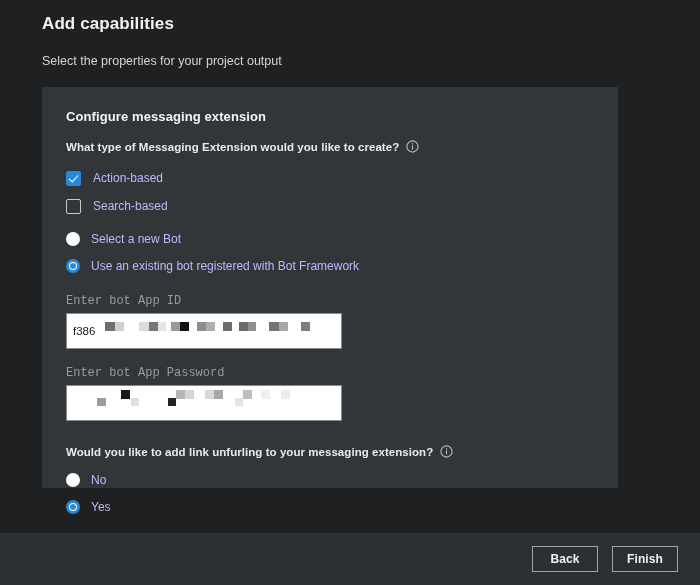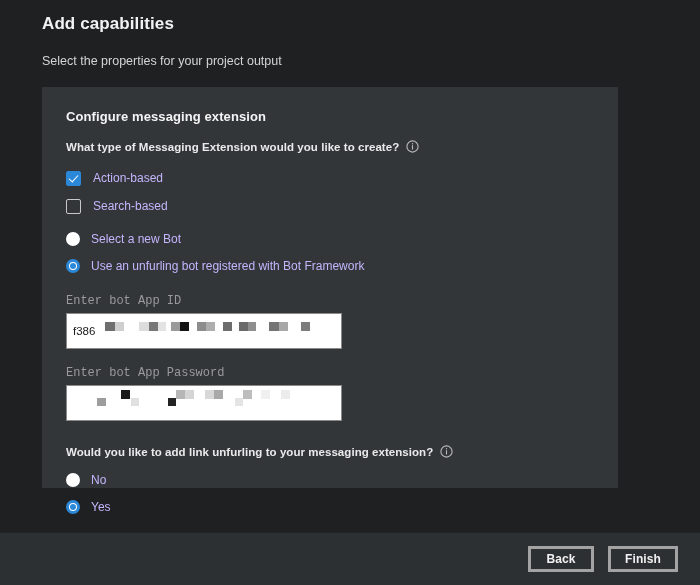--- a/index.html
+++ b/index.html
@@ -212,21 +212,21 @@
     align-items: center;
     justify-content: flex-end;
     padding-right: 22px;
     gap: 14px;
   }
 
   .btn {
     min-width: 66px;
     height: 26px;
     background: transparent;
-    border: 3px solid #a3a3a3;
+    border: 1px solid #a3a3a3;
     color: #f0f0f0;
     font-size: 12px;
     font-family: "Liberation Sans", sans-serif;
     font-weight: bold;
     padding: 0 14px;
     cursor: pointer;
     letter-spacing: 0.1px;
   }
 </style>
 </head>
@@ -263,21 +263,21 @@
   </div>
 
 
   <div class="radio-row first">
     <span class="radio off"></span>
     <span class="opt-label">Select a new Bot</span>
   </div>
 
   <div class="radio-row second">
     <span class="radio on"></span>
-    <span class="opt-label">Use an unfurling bot registered with Bot Framework</span>
+    <span class="opt-label">Use an existing bot registered with Bot Framework</span>
   </div>
 
   <div class="field-label">Enter bot App ID</div>
 
   <div class="text-input">
     <span class="input-text">f386</span>
     <span class="redact">
       <span class="blk" style="left:32px;top:8px;width:10px;height:9px;background:#6f6f6f;"></span>
       <span class="blk" style="left:42px;top:8px;width:9px;height:9px;background:#cfcfcf;"></span>
       <span class="blk" style="left:66px;top:8px;width:10px;height:9px;background:#dcdcdc;"></span>

